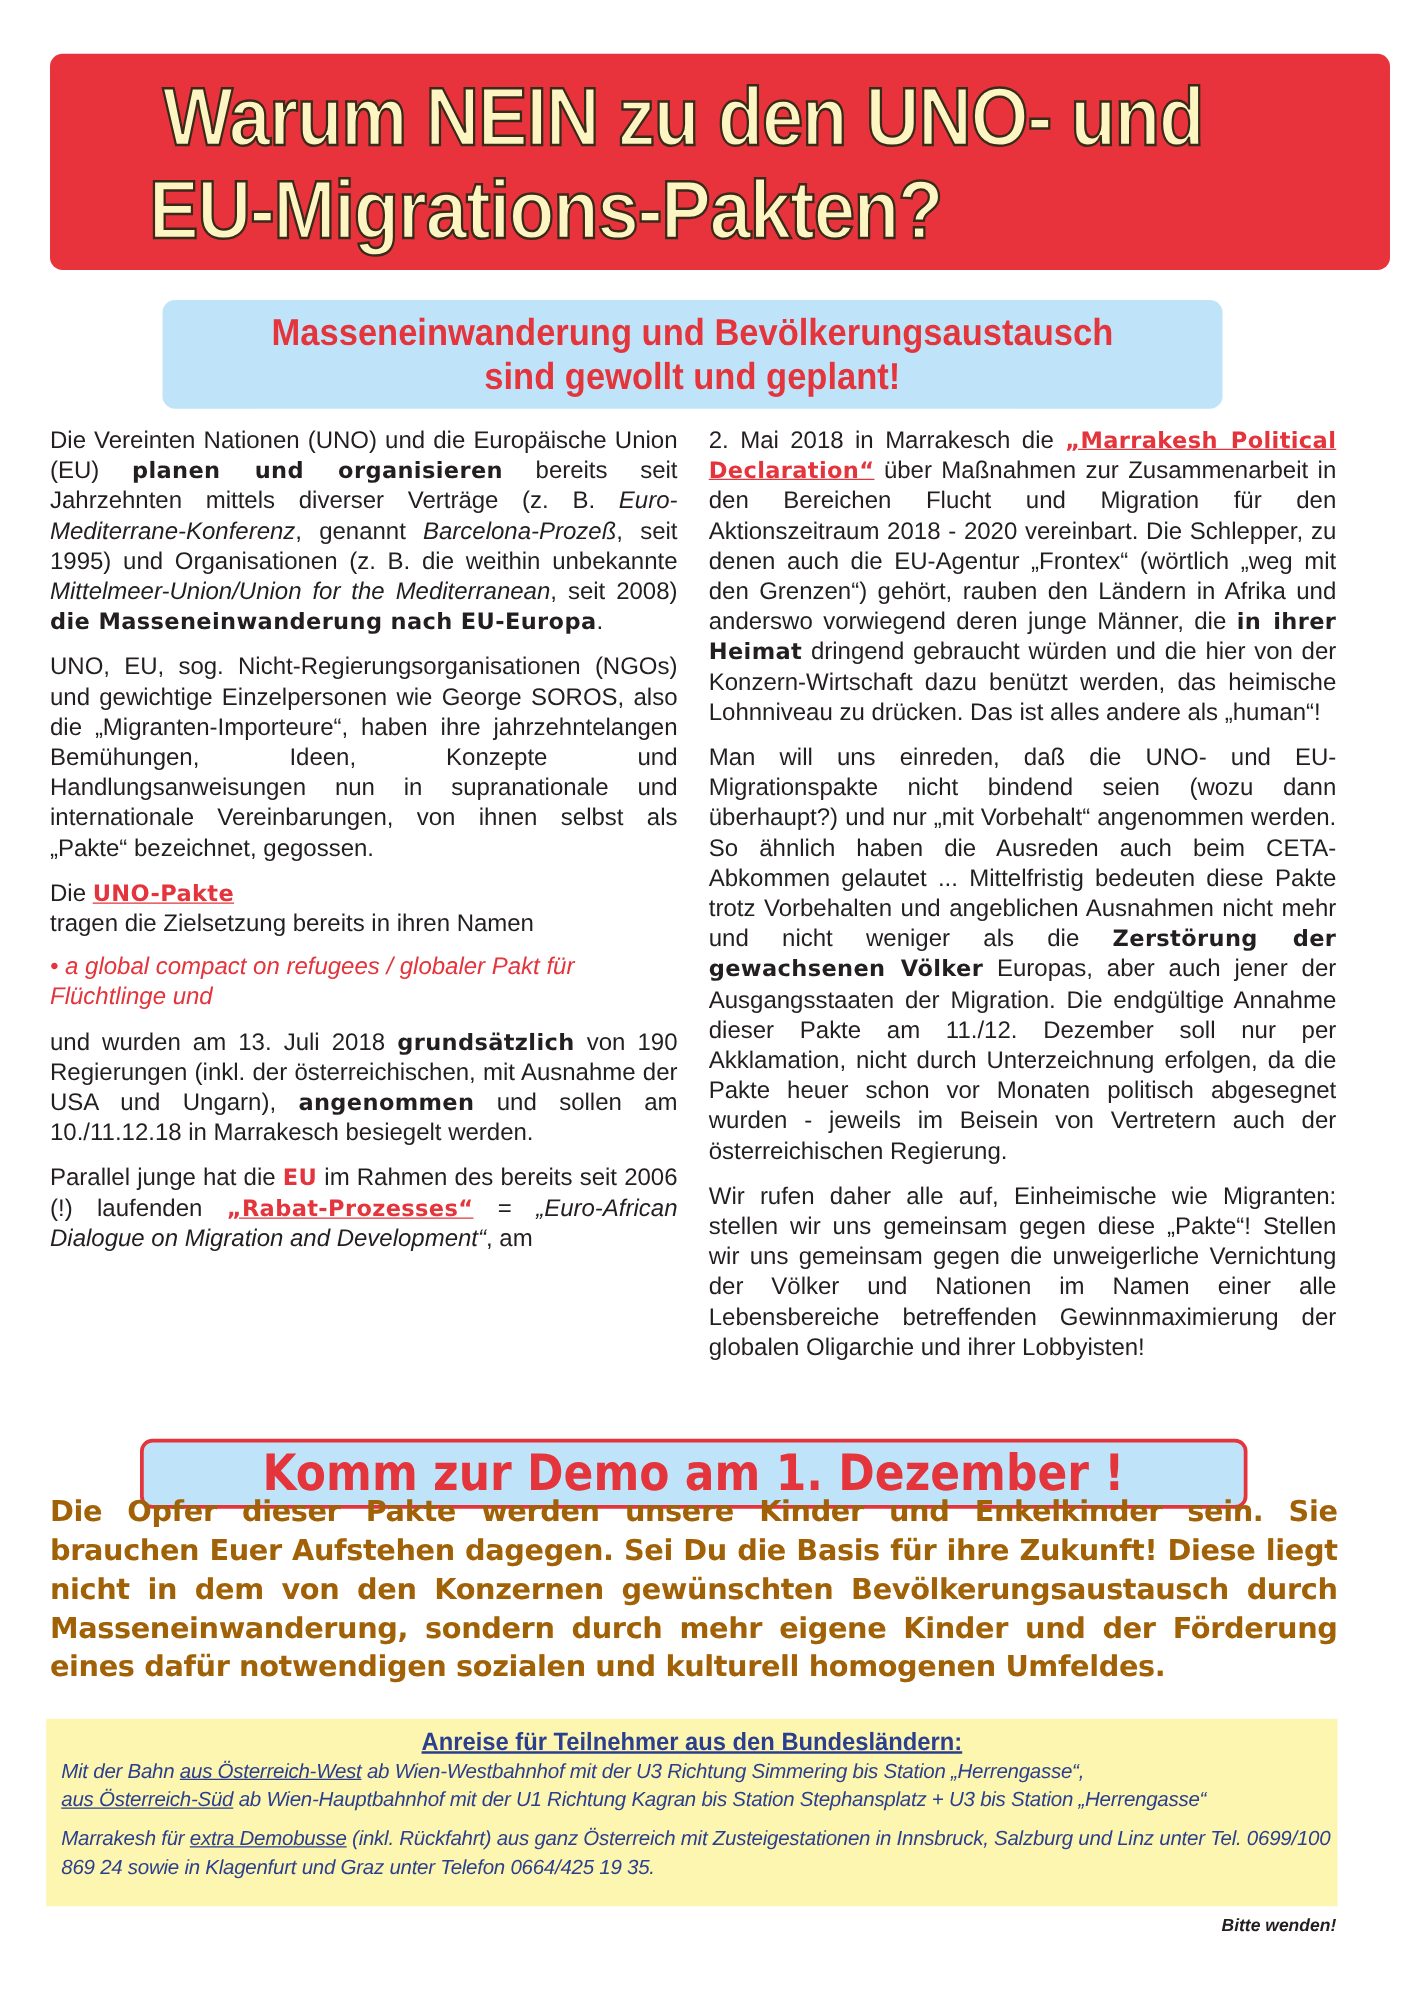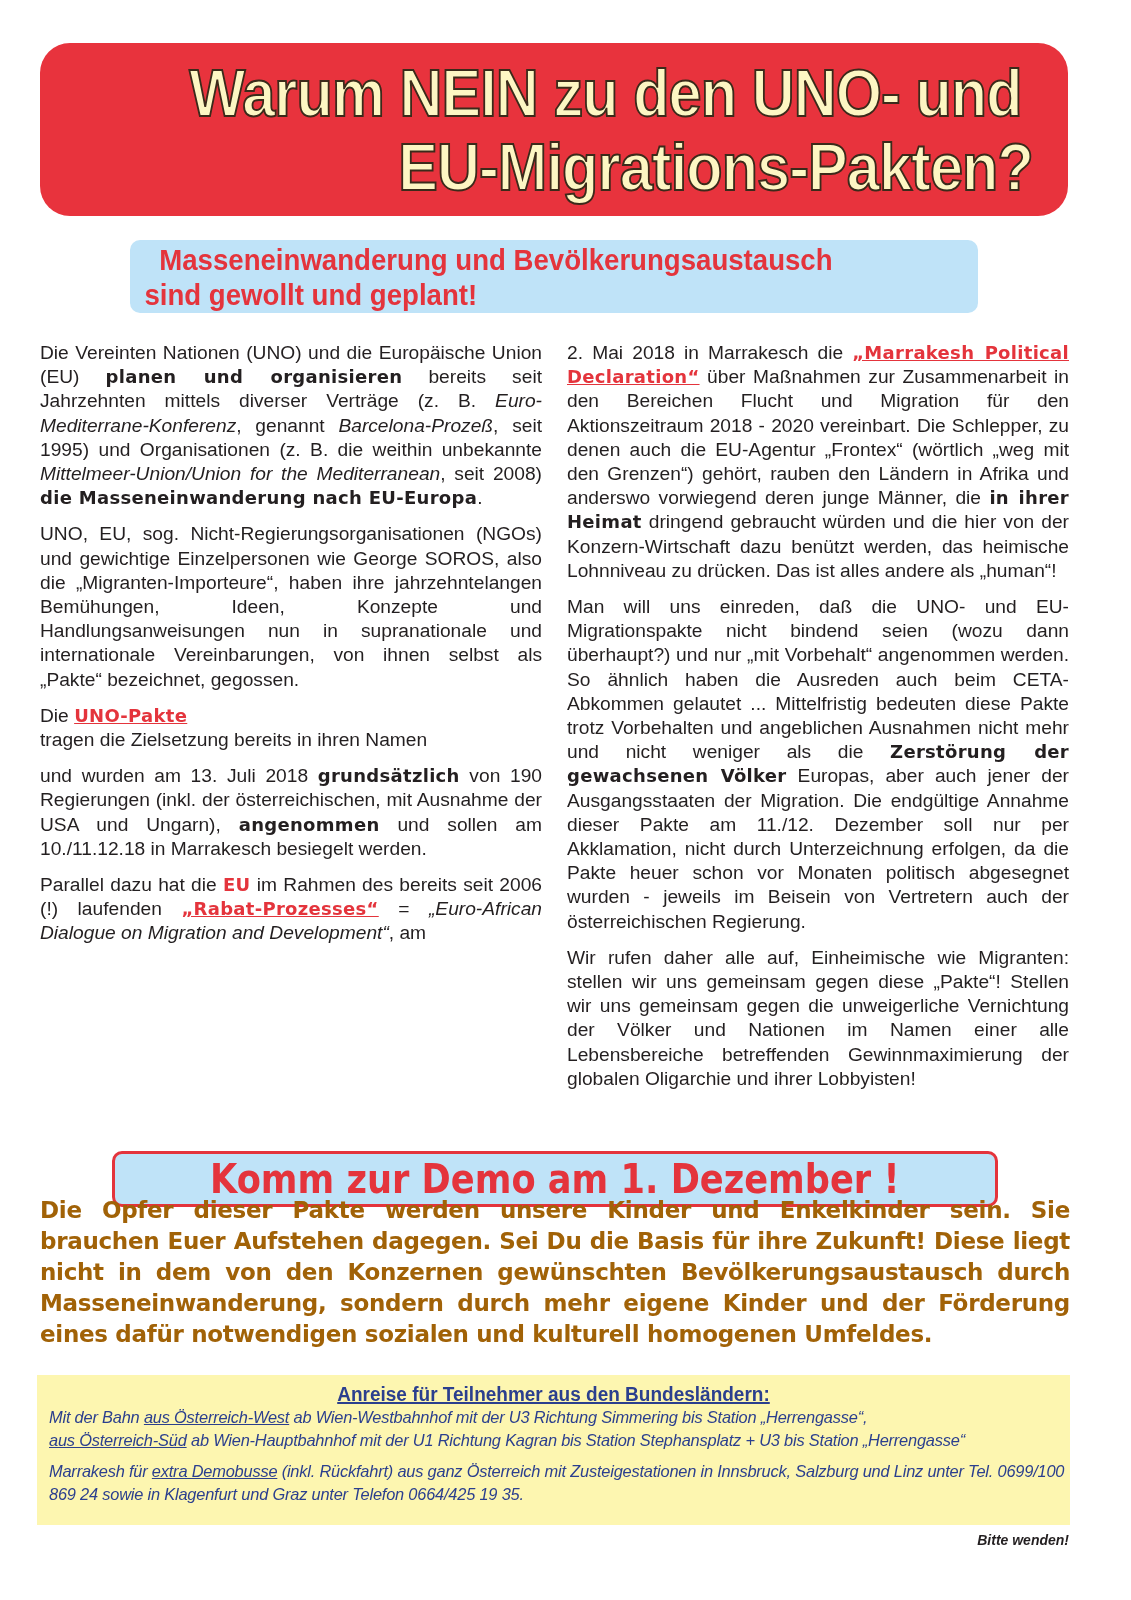--- a/index.html
+++ b/index.html
@@ -1,26 +1,26 @@
 <!DOCTYPE html>
 <html><head>
 <meta charset="utf-8">
 <style>
   html, body { margin:0; padding:0; background:#ffffff; }
   body { width:1131px; height:1600px; position:relative; overflow:hidden;
          font-family:"Liberation Sans", sans-serif; color:#231f20; }
   .title-box { position:absolute; left:40px; top:43px; width:1028px; height:173px;
-               background:#e8333d; border-radius:30px; display:flex; flex-direction:column;
-               align-items:flex-end; justify-content:center; }
+               background:#e8333d; border-radius:10px; display:flex; flex-direction:column;
+               align-items:flex-start; justify-content:center;padding-left:44px; }
   .title-line { font-family:"Liberation Sans", sans-serif; font-weight:bold; font-size:66px;
                 line-height:74px; color:#fdf6c3; letter-spacing:-1px;
                 -webkit-text-stroke:2px #3b2a1a; transform:scaleX(0.9); white-space:nowrap; }
-  .sub-box { position:absolute; left:130px; top:240px; width:848px; height:73px;
+  .sub-box { position:absolute; left:130px; top:240px; width:848px; height:87px;
              background:#bfe3f8; border-radius:10px; display:flex; flex-direction:column;
-             align-items:flex-start; justify-content:center; }
+             align-items:center; justify-content:center; }
   .sub-line { font-weight:bold; font-size:30px; line-height:35px; color:#e4343c;
               transform:scaleX(0.92); white-space:nowrap; }
   .col { position:absolute; top:341px; font-size:19.2px; line-height:24.2px; text-align:justify;
          hyphens:manual; }
   .col.left { left:40px; width:502px; }
   .col.right { left:567px; width:502px; }
   .col p { margin:0 0 12px 0; }
   .b { font-weight:bold; font-family:"DejaVu Sans", sans-serif; font-size:18px; letter-spacing:0.3px;text-align:right; }
   .red { color:#e4343c; }
   .ul { text-decoration:underline; }
@@ -60,26 +60,27 @@
 <div class="col left">
   <p>
     <span>Die Vereinten Nationen (UNO) und die Europäische Union (EU) </span><span class="b">planen und organisieren</span><span> bereits seit Jahrzehnten mittels diverser Verträge (z. B. </span><span class="it">Euro-Mediterrane-Konferenz</span><span>, genannt </span><span class="it">Barcelona-Prozeß</span><span>, seit 1995) und Organisationen (z. B. die weithin unbekannte </span><span class="it">Mittelmeer-Union/Union for the Mediterranean</span><span>, seit 2008) </span><span class="b">die Masseneinwanderung nach EU-Europa</span><span>.</span>
   </p>
   <p>UNO, EU, sog. Nicht-Regierungsorganisationen (NGOs) und gewichtige Einzelpersonen wie George SOROS, also die „Migranten-Importeure“, haben ihre jahrzehntelangen Bemühungen, Ideen, Konzepte und Handlungsanweisungen nun in supranationale und internationale Vereinbarungen, von ihnen selbst als „Pakte“ bezeichnet, gegossen.</p>
   <p style="text-align:left;margin-bottom:10px">
     <span>Die </span><span class="b red ul">UNO-Pakte</span><br>
     <span>tragen die Zielsetzung bereits in ihren Namen</span>
   </p>
   <ul class="bullets">
+    <li>• <span>a global compact on refugees / globaler Pakt für Flüchtlinge und</span></li>
   </ul>
   <p>
     <span>und wurden am 13. Juli 2018 </span><span class="b">grundsätzlich</span><span> von 190 Regierungen (inkl. der österreichischen, mit Ausnahme der USA und Ungarn), </span><span class="b">angenommen</span><span> und sollen am 10./11.12.18 in Marrakesch besiegelt werden.</span>
   </p>
   <p>
-    <span>Parallel dazu hat die </span><span class="b red">EU</span><span> im Rahmen des bereits seit 2006 (!) laufenden </span><span class="b red ul">„Rabat-Prozesses“</span><span> = </span><span class="it">„Euro-African Dialogue on Migration and Development“</span><span>, am</span>
+    <span>Parallel junge hat die </span><span class="b red">EU</span><span> im Rahmen des bereits seit 2006 (!) laufenden </span><span class="b red ul">„Rabat-Prozesses“</span><span> = </span><span class="it">„Euro-African Dialogue on Migration and Development“</span><span>, am</span>
   </p>
 </div>
 
 <div class="col right">
   <p>
     <span>2. Mai 2018 in Marrakesch die </span><span class="b red ul">„Marrakesh Political Declaration“</span><span> über Maßnahmen zur Zusammenarbeit in den Bereichen Flucht und Migration für den Aktionszeitraum 2018 - 2020 vereinbart. Die Schlepper, zu denen auch die EU-Agentur „Frontex“ (wörtlich „weg mit den Grenzen“) gehört, rauben den Ländern in Afrika und anderswo vorwiegend deren junge Männer, die </span><span class="b">in ihrer Heimat</span><span> dringend gebraucht würden und die hier von der Konzern-Wirtschaft dazu benützt werden, das heimische Lohnniveau zu drücken. Das ist alles andere als „human“!</span>
   </p>
   <p>
     <span>Man will uns einreden, daß die UNO- und EU-Migrationspakte nicht bindend seien (wozu dann überhaupt?) und nur „mit Vorbehalt“ angenommen werden. So ähnlich haben die Ausreden auch beim CETA-Abkommen gelautet ... Mittelfristig bedeuten diese Pakte trotz Vorbehalten und angeblichen Ausnahmen nicht mehr und nicht weniger als die </span><span class="b">Zerstörung der gewachsenen Völker</span><span> Europas, aber auch jener der Ausgangsstaaten der Migration. Die endgültige Annahme dieser Pakte am 11./12. Dezember soll nur per Akklamation, nicht durch Unterzeichnung erfolgen, da die Pakte heuer schon vor Monaten politisch abgesegnet wurden - jeweils im Beisein von Vertretern auch der österreichischen Regierung.</span>
   </p>

